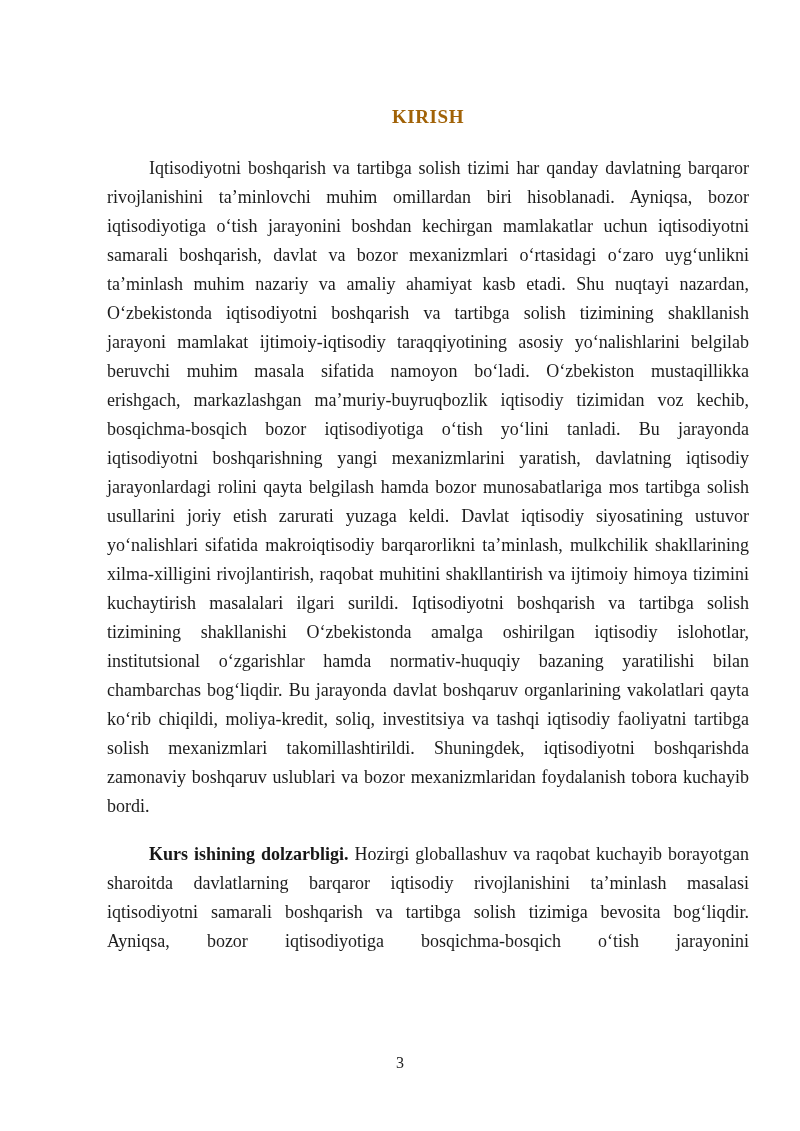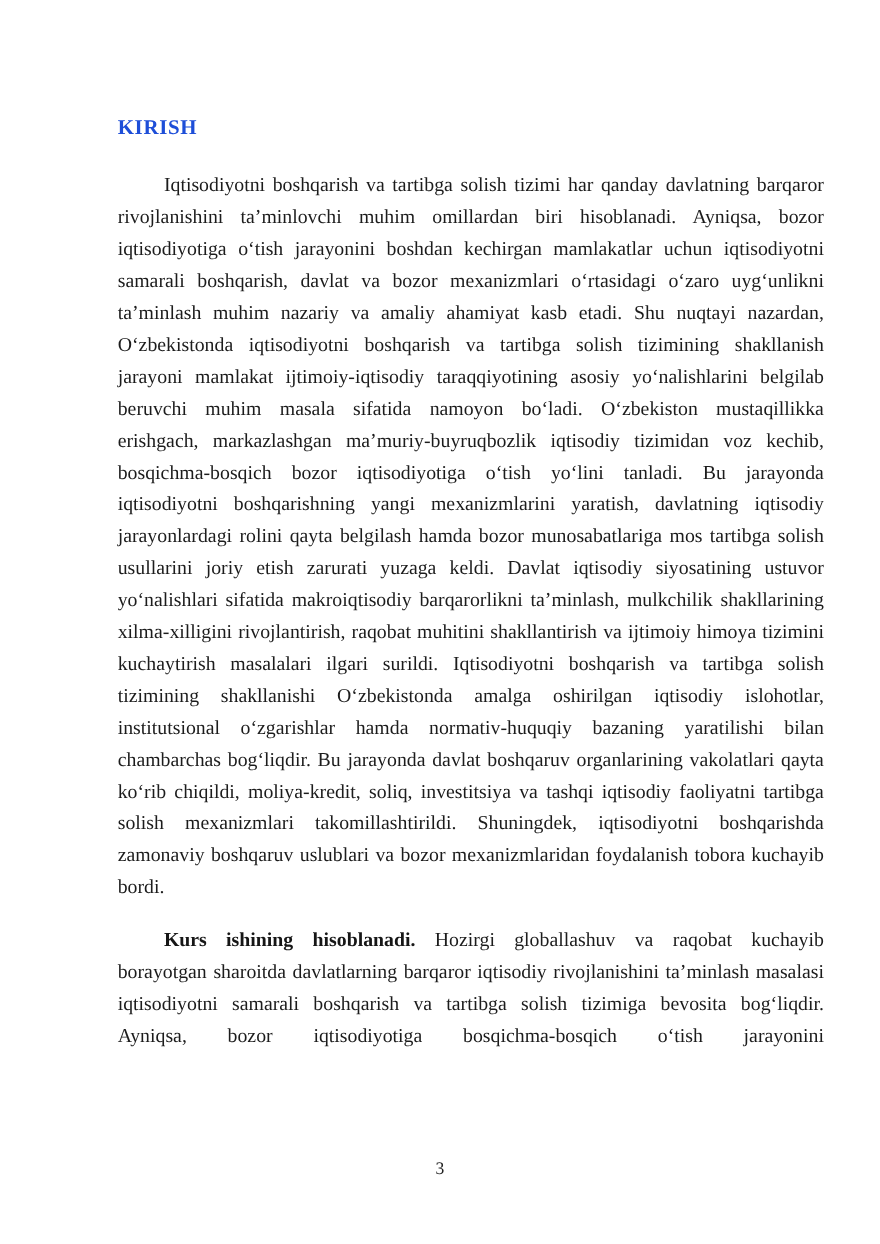--- a/index.html
+++ b/index.html
@@ -17,26 +17,26 @@
   }
   .sheet {
     position: absolute;
     left: 107px;
     top: 0;
     width: 642px;
   }
   .doc-title {
     margin: 104px 0 0 0;
     padding: 0;
-    text-align: left;
+    text-align: center;
     font-size: 19px;
     font-weight: bold;
     line-height: 26px;
     letter-spacing: 0.6px;
-    color: #1d4ed8;
+    color: #a16207;
   }
   .body-para {
     margin: 0;
     padding: 0;
     text-align: justify;
     font-size: 18px;
     line-height: 29px;
     text-indent: 42px;
     word-spacing: 1px;
     color: #1c1c1c;
@@ -65,17 +65,17 @@
 </style>
 </head>
 <body>
 
 <div class="sheet">
 
   <h1 class="doc-title">KIRISH</h1>
 
   <p class="body-para first"><span>Iqtisodiyotni boshqarish va tartibga solish tizimi har qanday davlatning barqaror rivojlanishini ta’minlovchi muhim omillardan biri hisoblanadi. Ayniqsa, bozor iqtisodiyotiga oʻtish jarayonini boshdan kechirgan mamlakatlar uchun iqtisodiyotni samarali boshqarish, davlat va bozor mexanizmlari oʻrtasidagi oʻzaro uygʻunlikni ta’minlash muhim nazariy va amaliy ahamiyat kasb etadi. Shu nuqtayi nazardan, Oʻzbekistonda iqtisodiyotni boshqarish va tartibga solish tizimining shakllanish jarayoni mamlakat ijtimoiy-iqtisodiy taraqqiyotining asosiy yoʻnalishlarini belgilab beruvchi muhim masala sifatida namoyon boʻladi. Oʻzbekiston mustaqillikka erishgach, markazlashgan ma’muriy-buyruqbozlik iqtisodiy tizimidan voz kechib, bosqichma-bosqich bozor iqtisodiyotiga oʻtish yoʻlini tanladi. Bu jarayonda iqtisodiyotni boshqarishning yangi mexanizmlarini yaratish, davlatning iqtisodiy jarayonlardagi rolini qayta belgilash hamda bozor munosabatlariga mos tartibga solish usullarini joriy etish zarurati yuzaga keldi. Davlat iqtisodiy siyosatining ustuvor yoʻnalishlari sifatida makroiqtisodiy barqarorlikni ta’minlash, mulkchilik shakllarining xilma-xilligini rivojlantirish, raqobat muhitini shakllantirish va ijtimoiy himoya tizimini kuchaytirish masalalari ilgari surildi. Iqtisodiyotni boshqarish va tartibga solish tizimining shakllanishi Oʻzbekistonda amalga oshirilgan iqtisodiy islohotlar, institutsional oʻzgarishlar hamda normativ-huquqiy bazaning yaratilishi bilan chambarchas bogʻliqdir. Bu jarayonda davlat boshqaruv organlarining vakolatlari qayta koʻrib chiqildi, moliya-kredit, soliq, investitsiya va tashqi iqtisodiy faoliyatni tartibga solish mexanizmlari takomillashtirildi. Shuningdek, iqtisodiyotni boshqarishda zamonaviy boshqaruv uslublari va bozor mexanizmlaridan foydalanish tobora kuchayib bordi.</span></p>
 
-  <p class="body-para second"><span class="lead">Kurs ishining hisoblanadi.</span><span> Hozirgi globallashuv va raqobat kuchayib borayotgan sharoitda davlatlarning barqaror iqtisodiy rivojlanishini ta’minlash masalasi iqtisodiyotni samarali boshqarish va tartibga solish tizimiga bevosita bogʻliqdir. Ayniqsa, bozor iqtisodiyotiga bosqichma-bosqich oʻtish jarayonini</span></p>
+  <p class="body-para second"><span class="lead">Kurs ishining dolzarbligi.</span><span> Hozirgi globallashuv va raqobat kuchayib borayotgan sharoitda davlatlarning barqaror iqtisodiy rivojlanishini ta’minlash masalasi iqtisodiyotni samarali boshqarish va tartibga solish tizimiga bevosita bogʻliqdir. Ayniqsa, bozor iqtisodiyotiga bosqichma-bosqich oʻtish jarayonini</span></p>
 
 </div>
 
 <div class="page-number">3</div>
 
 </body></html>

